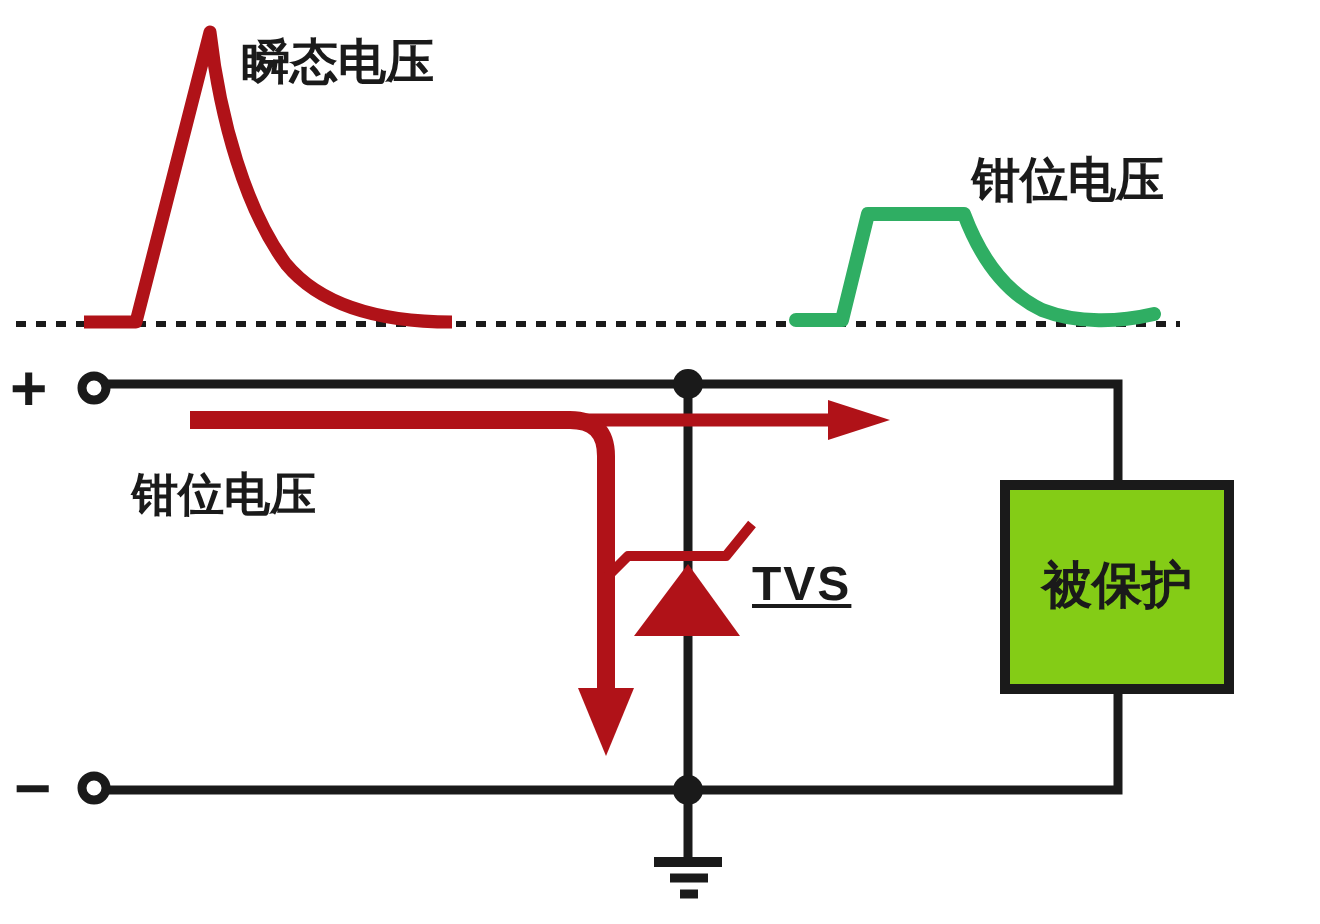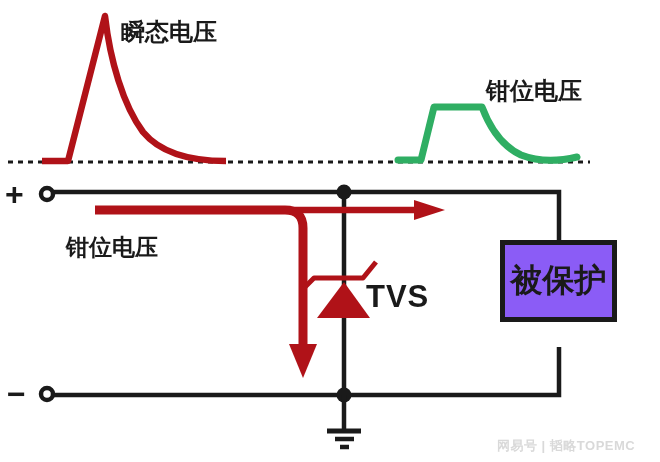--- a/index.html
+++ b/index.html
@@ -11,28 +11,28 @@
   html,body{margin:0;padding:0;background:#fff;}
   .stage{
     position:relative;width:660px;height:462px;background:#ffffff;overflow:hidden;
     font-family:"Liberation Sans","DejaVu Sans",sans-serif;color:var(--ink);
   }
   .stage svg{position:absolute;left:0;top:0;}
   .lbl{position:absolute;font-weight:700;white-space:nowrap;line-height:1;color:var(--ink);}
   .lbl-transient-voltage{left:121px;top:20px;font-size:24px;}
   .lbl-clamp-voltage{left:486px;top:79px;font-size:24px;}
   .lbl-transient-current{left:66px;top:236px;font-size:23px;}
-  .lbl-tvs{left:366px;top:281px;font-size:31px;font-weight:700;letter-spacing:1px;}
+  .lbl-tvs{left:376px;top:281px;font-size:24px;font-weight:700;letter-spacing:1px;text-decoration:underline;}
   .lbl-plus{left:5px;top:178px;font-size:32px;font-weight:700;}
   .lbl-minus{left:7px;top:378px;font-size:32px;font-weight:700;}
   .pbox{
-    position:absolute;left:500px;top:240px;width:117px;height:82px;
-    border:5px solid var(--ink);box-sizing:border-box;background:#8b5cf6;
+    position:absolute;left:500px;top:240px;width:117px;height:107px;
+    border:5px solid var(--ink);box-sizing:border-box;background:#84cc16;
     display:flex;flex-direction:column;align-items:center;justify-content:center;
-    font-size:32px;font-weight:700;line-height:1.3;text-align:center;
+    font-size:25px;font-weight:700;line-height:1.3;text-align:center;
   }
   .watermark{
     position:absolute;left:497px;top:437px;font-size:13px;font-weight:700;
     color:var(--watermark);letter-spacing:.5px;white-space:nowrap;
   }
   .stroke-ink{stroke:var(--ink);fill:none;}
   .stroke-red{stroke:var(--red);fill:none;}
   .stroke-green{stroke:var(--green);fill:none;}
   .fill-red{fill:var(--red);}
   .fill-ink{fill:var(--ink);}
@@ -92,14 +92,13 @@
   <div class="lbl lbl-minus">−</div>
 
   <div class="lbl lbl-transient-current">钳位电压</div>
 
   <div class="lbl lbl-tvs">TVS</div>
 
   <div class="pbox">
     <span>被保护</span>
   </div>
 
-  <div class="watermark">网易号 | 韬略TOPEMC</div>
 </div>
 
 </body></html>

